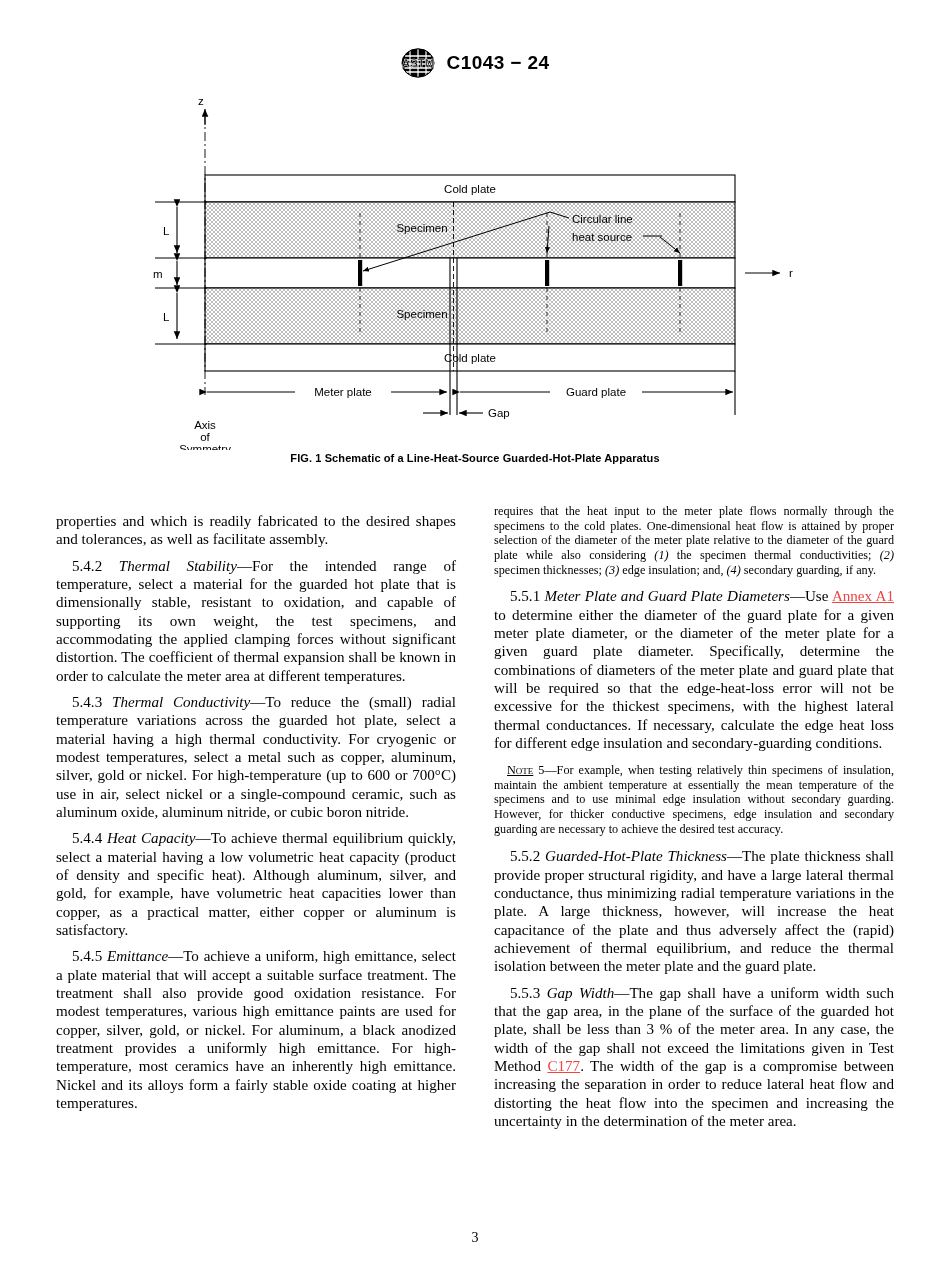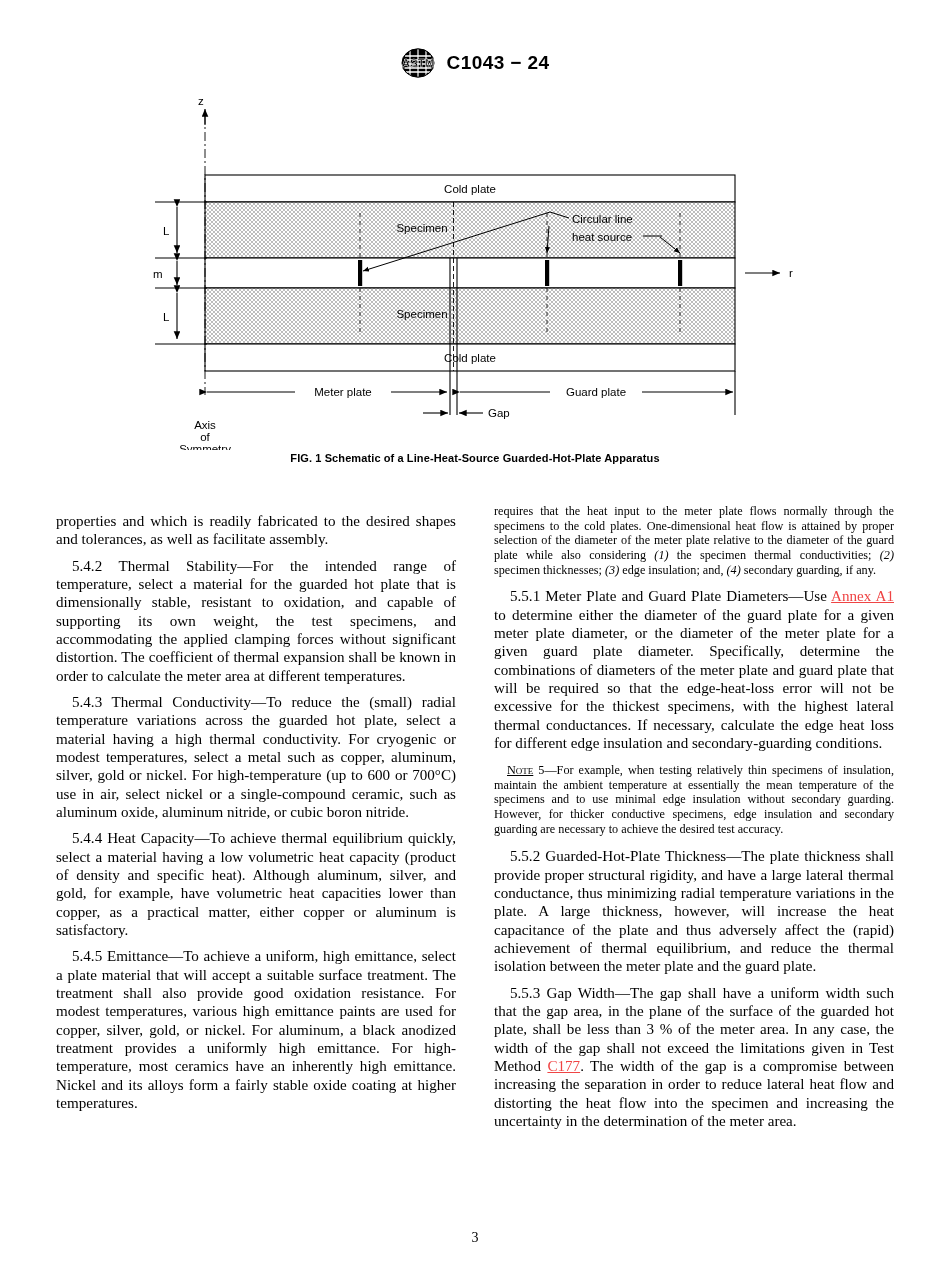--- a/index.html
+++ b/index.html
@@ -35,21 +35,21 @@
     position:absolute;top:504px;left:48px;
     width:854px;height:700px;
     display:flex;gap:22px;
   }
   .col{width:416px;}
 
   p{margin:8px;text-align:justify;font-size:15.1px;line-height:1.215;
     text-justify:inter-word;hyphens:manual;}
   p.body + p.body{margin-top:0;}
   .indent{text-indent:16px;}
-  .sec{}
+  .sec{font-style:italic;}
   .num{font-style:normal;}
   .link{color:#ef4444;}
   .note{
     font-size:12.2px;line-height:1.2;text-align:justify;
     text-indent:13px;margin-top:9px;
   }
   .note-lead{font-variant:small-caps;text-decoration:underline;}
   .itnum{font-style:italic;}
 
   .pageno{

